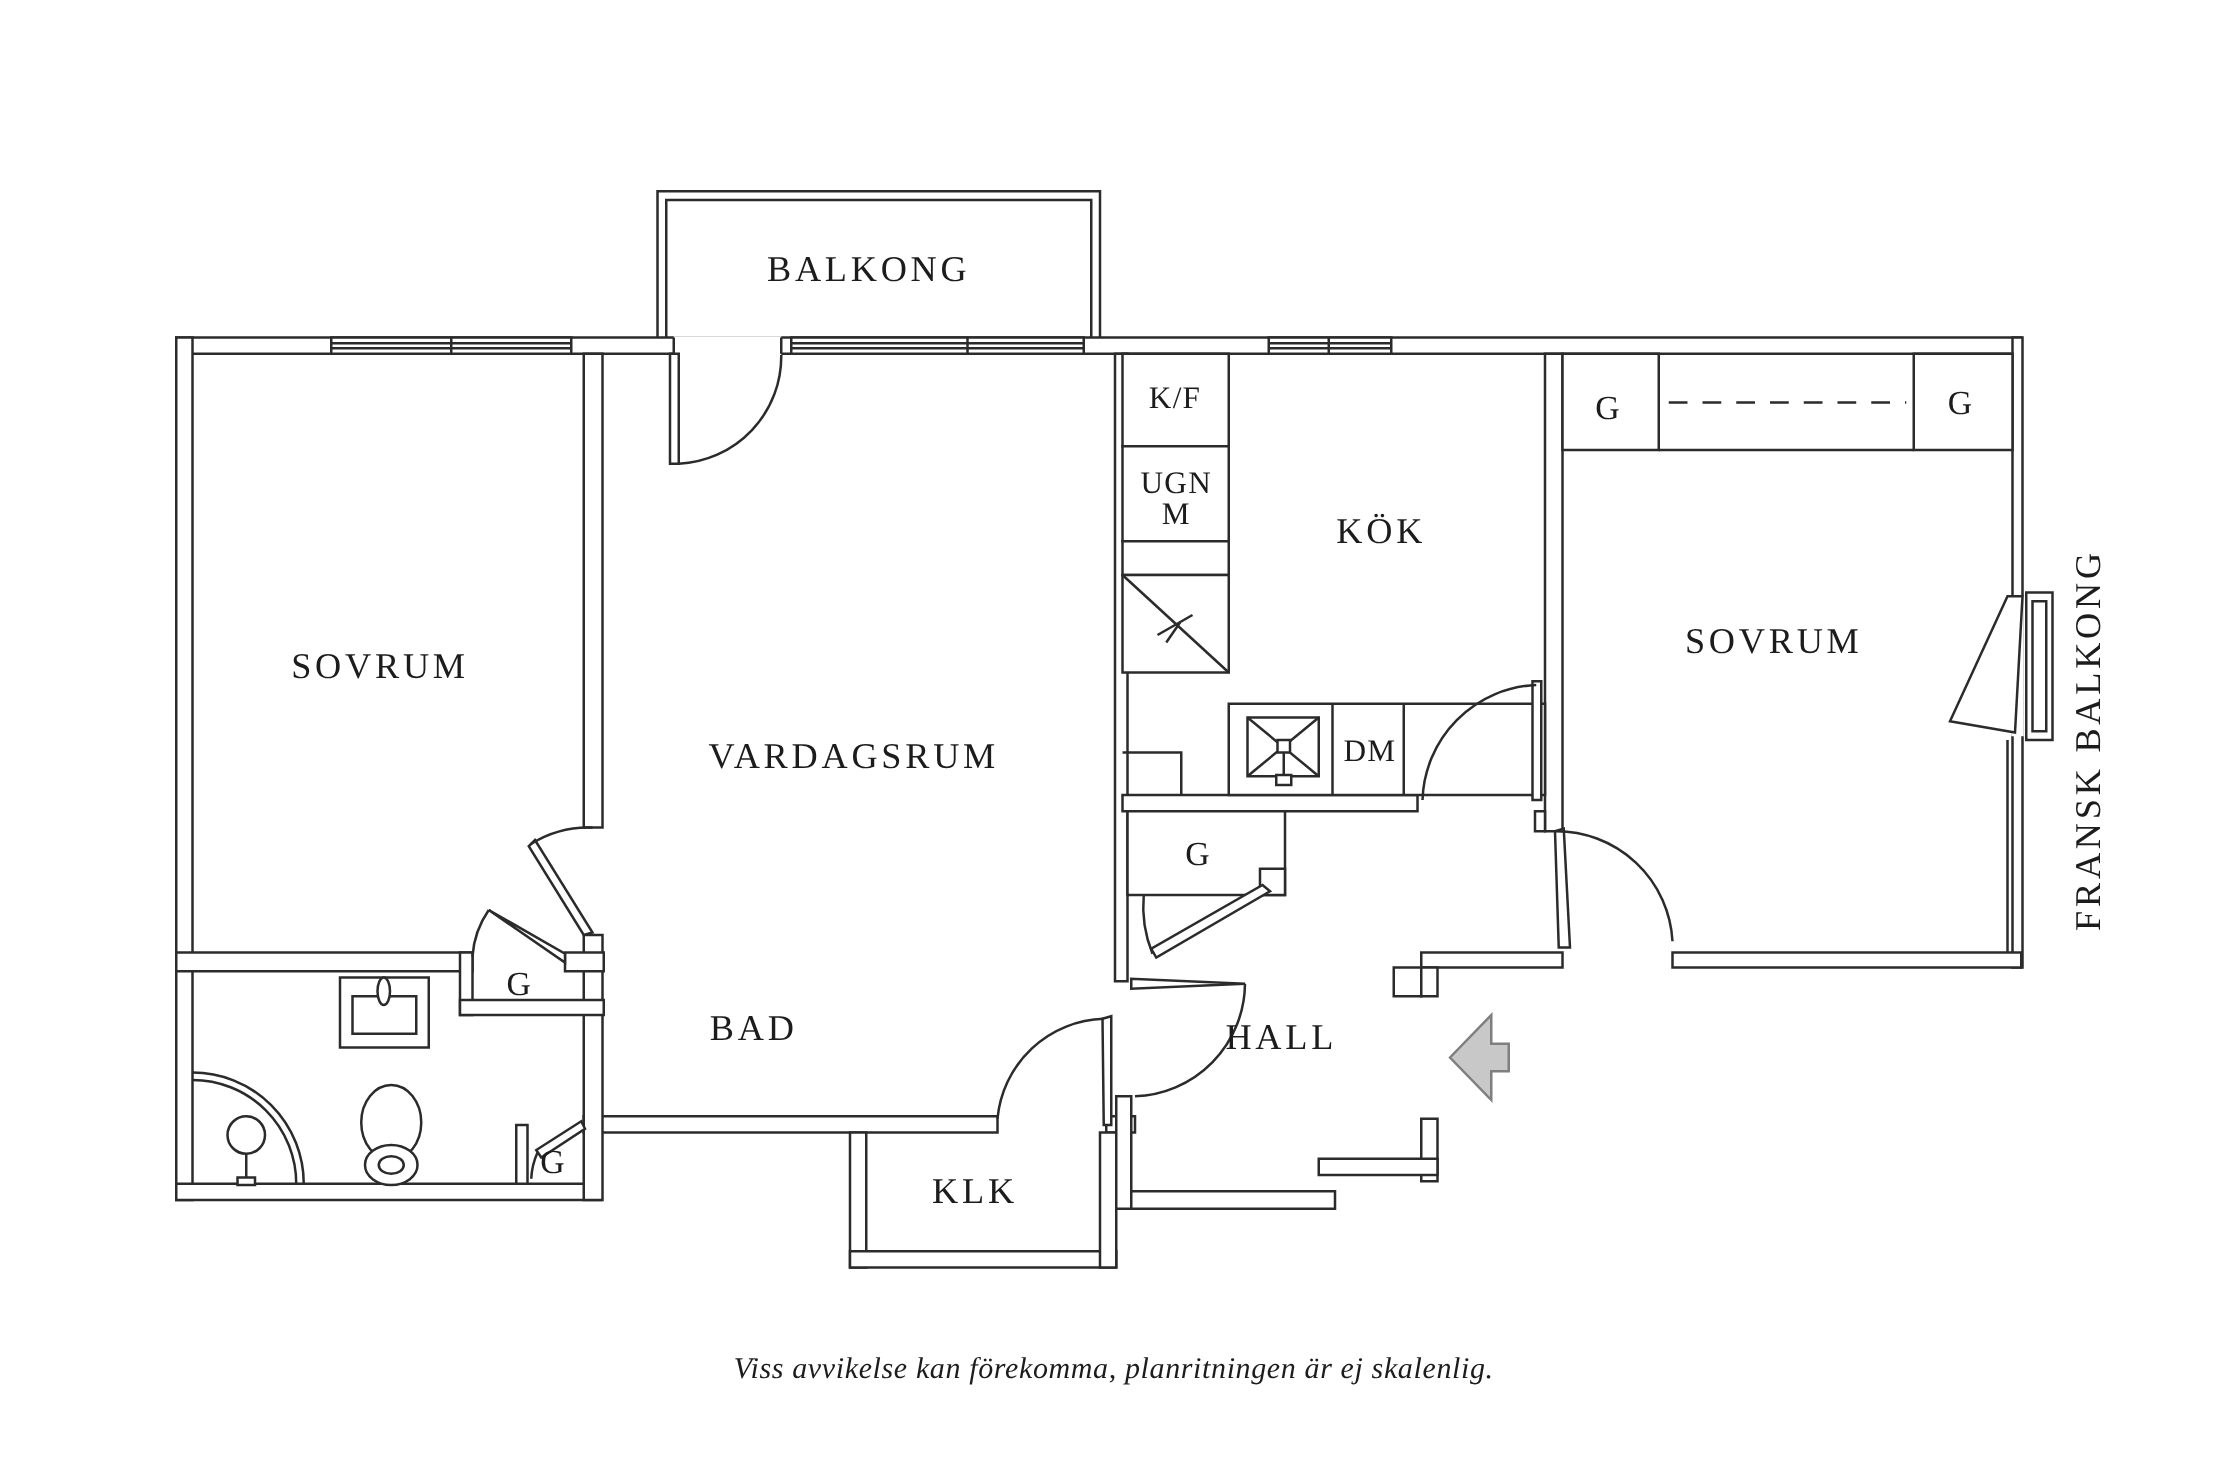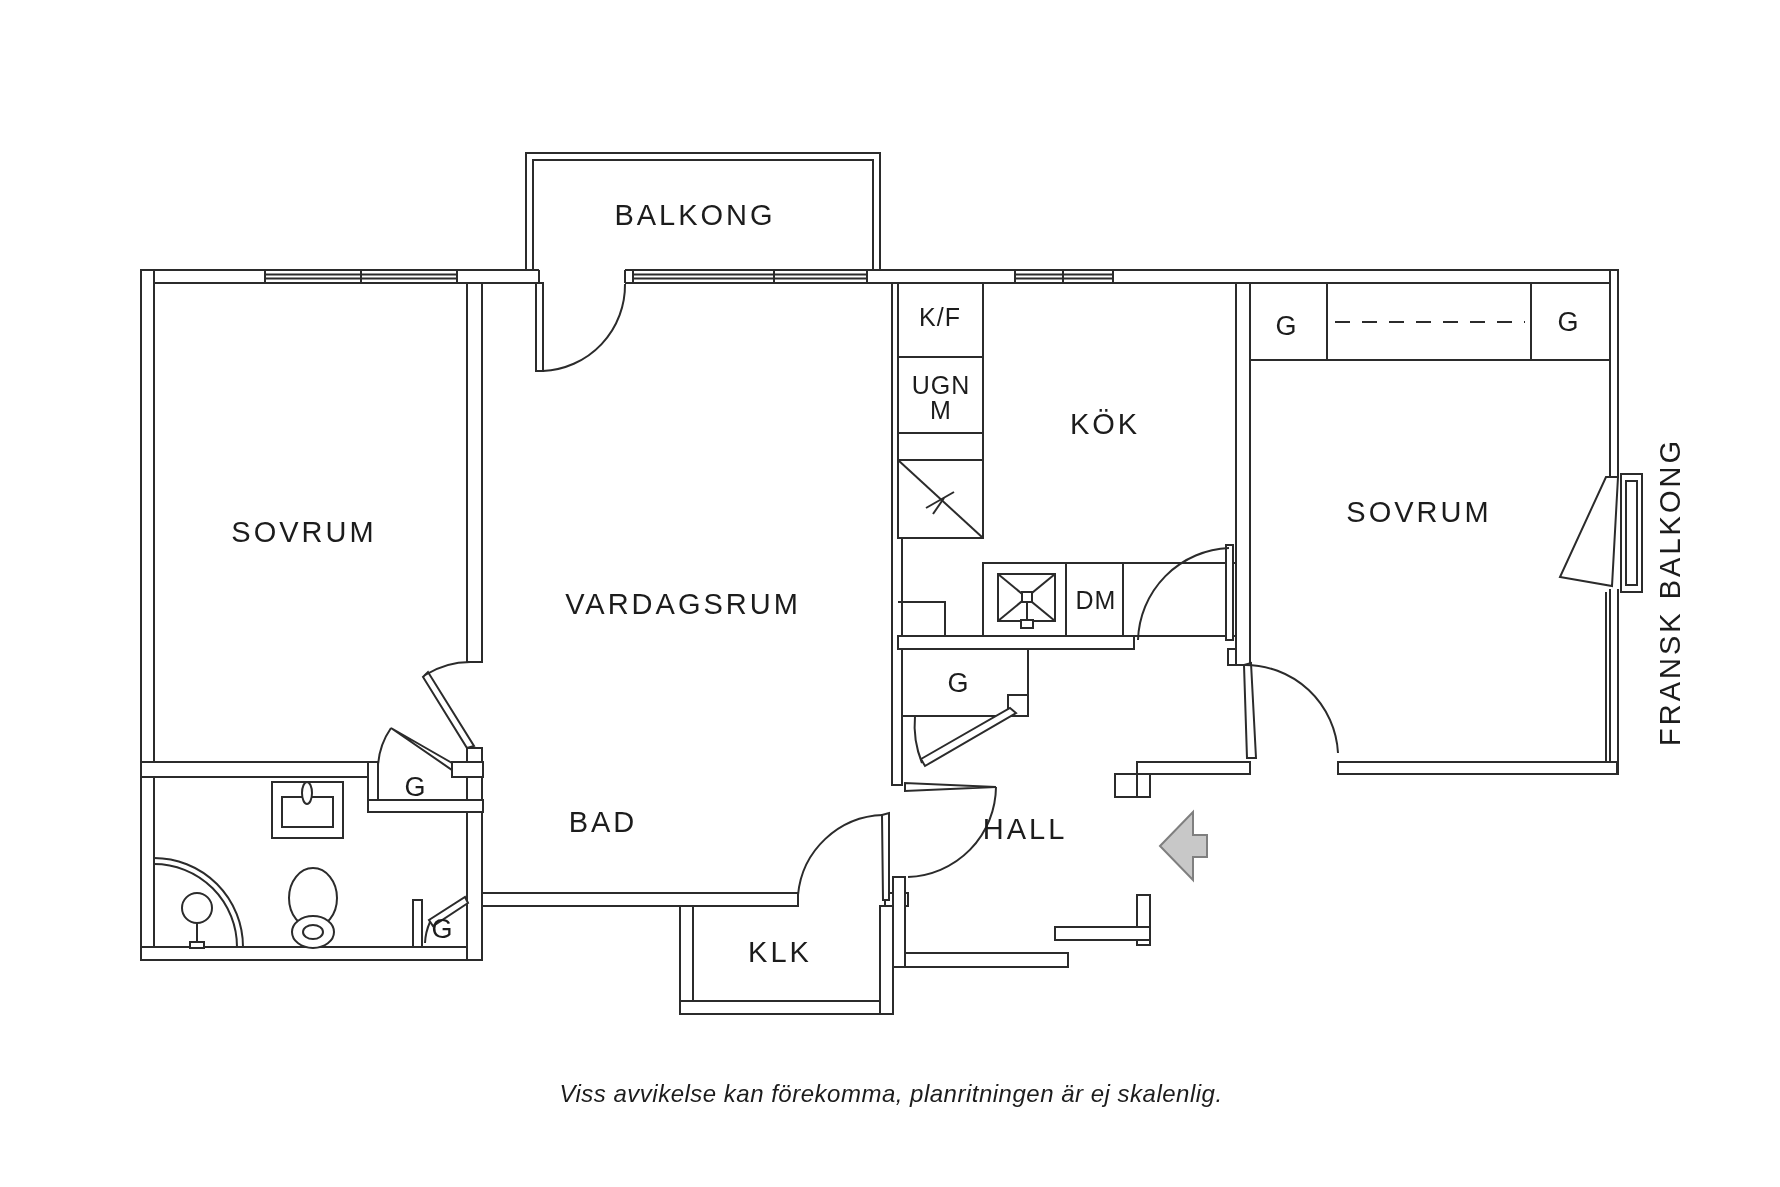--- a/index.html
+++ b/index.html
@@ -1,17 +1,17 @@
 <!DOCTYPE html>
 <html><head>
 <meta charset="utf-8">
 <style>
   html,body{margin:0;padding:0;background:#ffffff;}
   .stage{position:relative;width:1780px;height:1187px;background:#fff;overflow:hidden;
-         font-family:Liberation Sans, sans-serif;}
+         font-family:Liberation Serif, serif;}
   svg{position:absolute;left:0;top:0;}
   text{fill:#1c1c1c;}
   .room-label{font-size:29px;letter-spacing:3px;}
   .fix-label{font-size:25px;letter-spacing:1px;}
   .g-label{font-size:27px;}
   .disclaimer{font-size:24px;font-style:italic;letter-spacing:0.5px;}
 </style>
 </head>
 <body>
 

